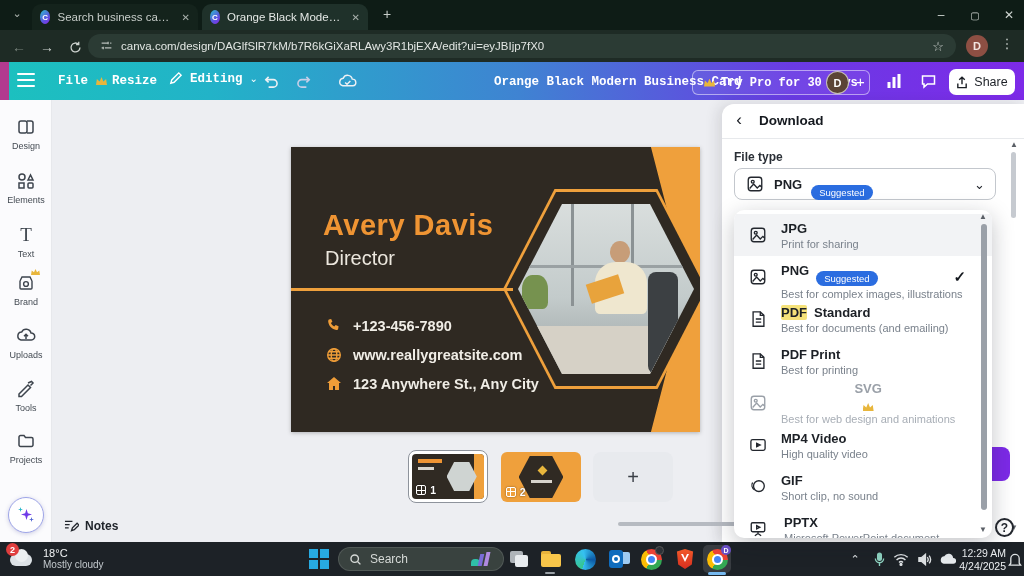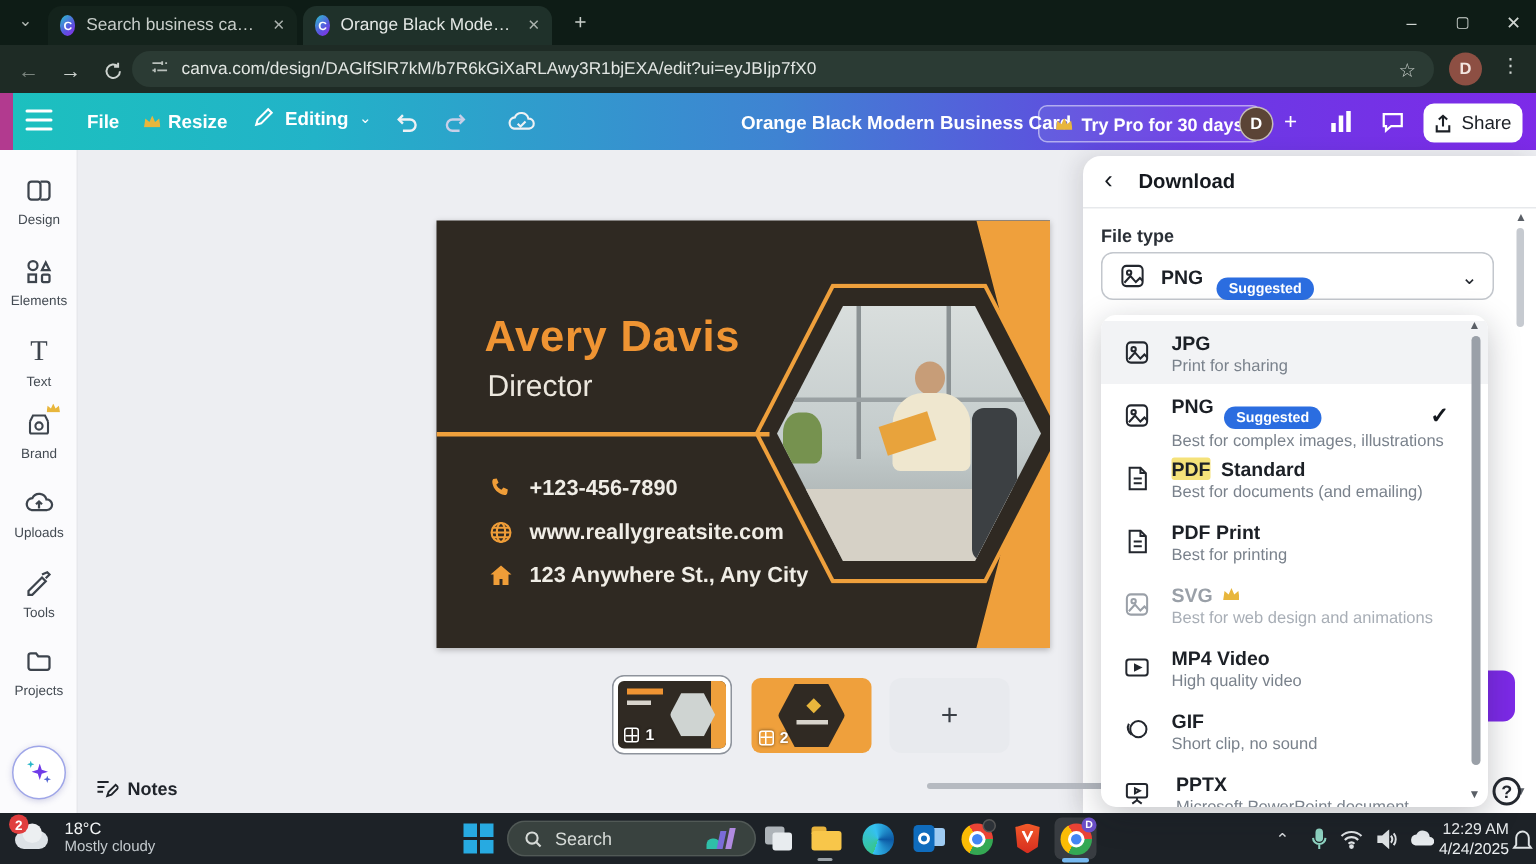--- a/index.html
+++ b/index.html
@@ -16,49 +16,49 @@
   .favicon{width:14px;height:14px;border-radius:50%;background:linear-gradient(135deg,#2bc3cc,#5a53e0 60%,#8d2ae8);color:#fff;font-size:8px;font-weight:bold;display:flex;align-items:center;justify-content:center;}
   .tclose{color:#aab1ad;font-size:10px;margin-left:2px;cursor:default;}
   .winbtn{top:3px;width:26px;height:24px;color:#cfd5d1;font-size:12px;display:flex;align-items:center;justify-content:center;}
   .btoolbar{left:0;top:30px;width:1024px;height:32px;background:#1e2b25;}
   .navic{top:36px;width:22px;height:22px;color:#cdd3cf;font-size:14px;display:flex;align-items:center;justify-content:center;}
   .urlbar{left:88px;top:34px;width:868px;height:24px;background:#2b3b34;border-radius:12px;display:flex;align-items:center;color:#e2e6e3;font-size:11.5px;}
   
   .canvabar{left:0;top:62px;width:1024px;height:38px;
     background:linear-gradient(90deg,#b23a8f 0px,#b23a8f 9px,#1cc0bf 9px,#22b3c8 210px,#3f83d2 520px,#6a3be4 790px,#7d2ae8 1024px);
     color:#fff;}
-  .cbtxt{font-size:12.5px;font-weight:bold;color:#fff;}
+  .cbtxt{font-size:12.5px;font-weight:bold;color:#fff;font-family:Liberation Mono, monospace;}
   .pill{border:1px solid rgba(255,255,255,.5);border-radius:6px;background:rgba(255,255,255,.06);}
   .sharebtn{background:#fff;border-radius:7px;color:#1c2026;font-size:12.5px;font-weight:normal;display:flex;align-items:center;gap:6px;justify-content:center;}
   .crown{display:inline-block;width:11px;height:8px;background:#e8b63c;clip-path:polygon(0 100%,8% 25%,33% 55%,50% 0,67% 55%,92% 25%,100% 100%);}
   
   .sidebar{left:0;top:100px;width:52px;height:442px;background:#fbfbfd;border-right:1px solid #e7e8ec;}
   .sbitem{left:0;width:52px;display:flex;flex-direction:column;align-items:center;gap:3px;color:#40474f;}
   .sblabel{font-size:9px;color:#444b53;}
   .sbicon{width:22px;height:22px;display:flex;align-items:center;justify-content:center;color:#3d444d;}
   
   .card{left:291px;top:147px;width:409px;height:285px;background:#2f2922;overflow:hidden;box-shadow:0 1px 4px rgba(0,0,0,.25);}
   .hex{clip-path:polygon(0% 50%,25% 0%,75% 0%,100% 50%,75% 100%,25% 100%);}
   .cardname{font-size:29px;font-weight:bold;color:#ef9433;letter-spacing:.5px;}
   .cardrole{font-size:20px;color:#ece7de;}
   .crow{display:flex;align-items:center;gap:11px;color:#f0ede6;font-size:14.5px;font-weight:bold;}
   .cicon{width:17px;height:17px;color:#ef9d38;display:flex;align-items:center;justify-content:center;}
   
   .panel{left:722px;top:104px;width:302px;height:438px;background:#fff;border-radius:12px 0 0 0;box-shadow:-4px 0 14px rgba(30,35,40,.12);}
   .ptitle{font-size:13.5px;font-weight:bold;color:#15191f;}
   .plabel{font-size:12px;font-weight:bold;color:#2a2f36;}
   .selectbox{left:734px;top:168px;width:262px;height:32px;border:1px solid #c3c7cd;border-radius:8px;background:#fff;display:flex;align-items:center;gap:9px;padding:0 10px;}
-  .badge{background:#2b6de0;color:#fff;font-size:9.5px;font-weight:bold;border-radius:9px;padding:2px 8px;margin-top:16px;}
+  .badge{background:#2b6de0;color:#fff;font-size:9.5px;font-weight:normal;border-radius:9px;padding:2px 8px;margin-top:16px;}
   .dropdown{left:734px;top:210px;width:258px;height:328px;background:#fff;border-radius:10px;box-shadow:0 6px 22px rgba(20,25,35,.25);overflow:hidden;z-index:10;}
   .opt{position:absolute;left:0;width:258px;height:42px;display:flex;align-items:center;gap:13px;padding:0 14px;}
   .opt .olabel{font-size:13px;font-weight:bold;color:#1c2026;display:flex;align-items:center;gap:7px;}
   .opt .odesc{font-size:11px;color:#7a828c;margin-top:2px;}
   .oicn{width:20px;height:20px;color:#23272e;flex:0 0 20px;display:flex;align-items:center;justify-content:center;}
   .hlpdf{background:#f5e27a;border-radius:2px;}
-  .disabled .olabel{color:#9aa0a8;}
+  .disabled .olabel{color:#9aa0a8;flex-direction:column;}
   .disabled .odesc{color:#a8aeb6;}
   .check{position:absolute;right:26px;top:12px;color:#14181e;font-size:15px;font-weight:bold;}
   .scrthumb{background:#9aa0a8;border-radius:3px;}
   .arr{color:#5a5f66;font-size:8px;line-height:8px;}
   
   .thumbnum{color:#fff;font-size:10.5px;font-weight:bold;text-shadow:0 0 2px rgba(0,0,0,.7);}
   .gridic{width:10px;height:10px;border:1.4px solid #fff;border-radius:2px;position:relative;box-shadow:0 0 2px rgba(0,0,0,.5);}
   .gridic:before{content:"";position:absolute;left:3.2px;top:0;width:1.2px;height:100%;background:#fff;}
   .gridic:after{content:"";position:absolute;top:3.2px;left:0;height:1.2px;width:100%;background:#fff;}
   

